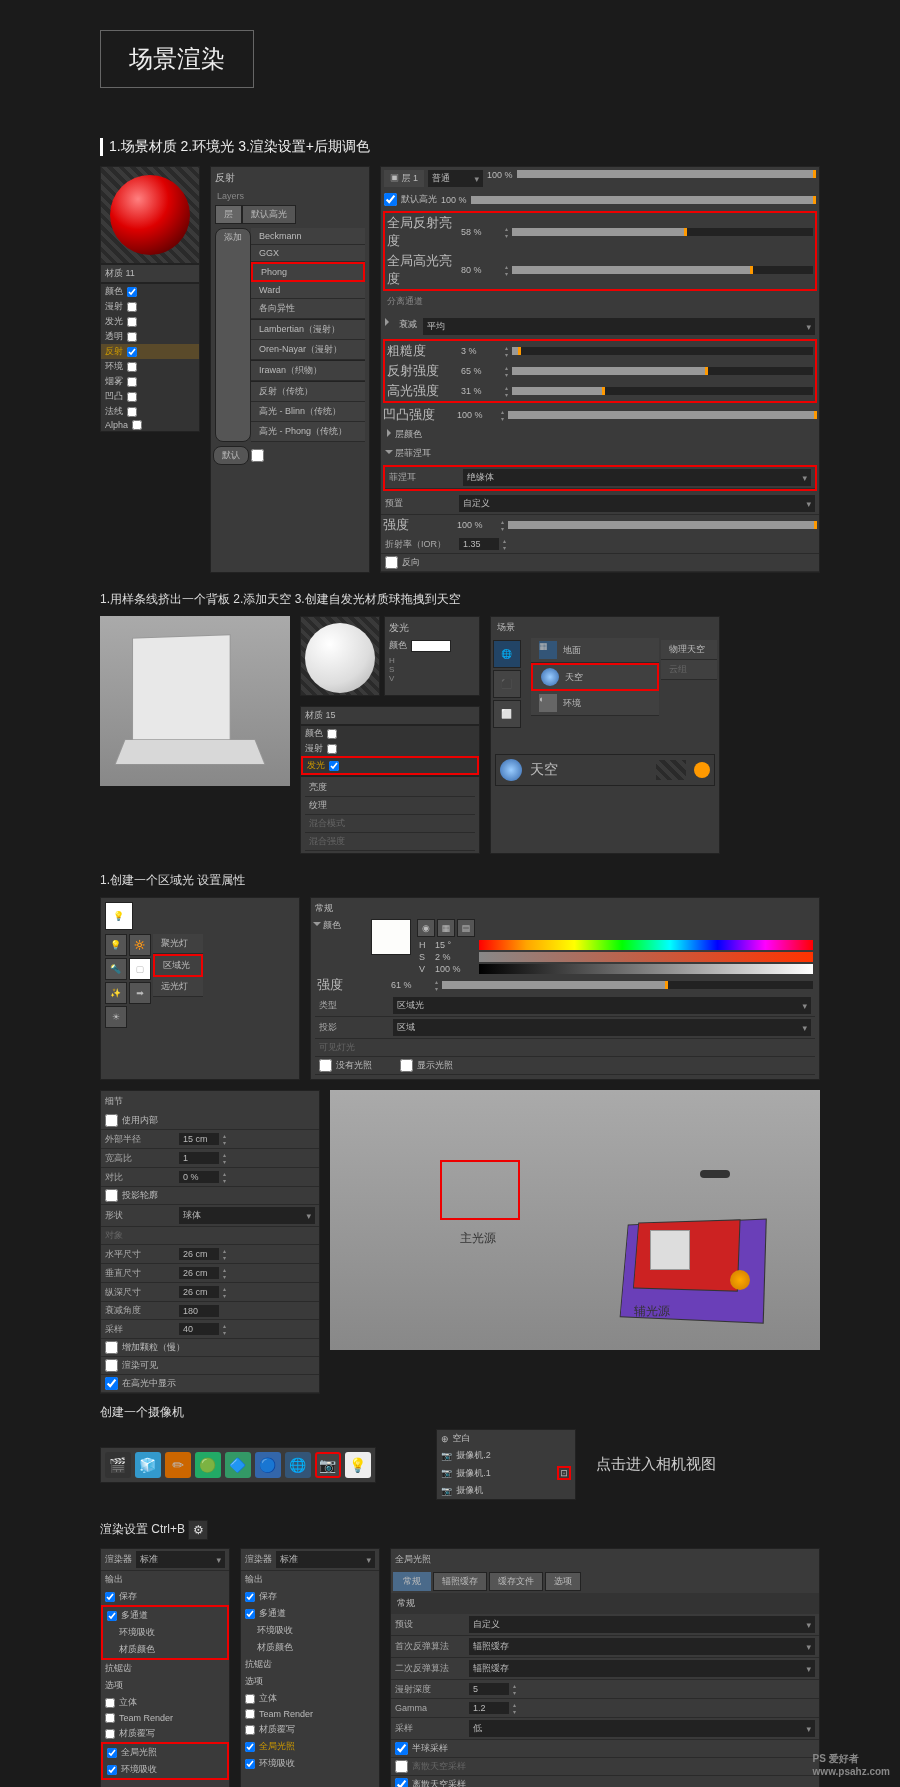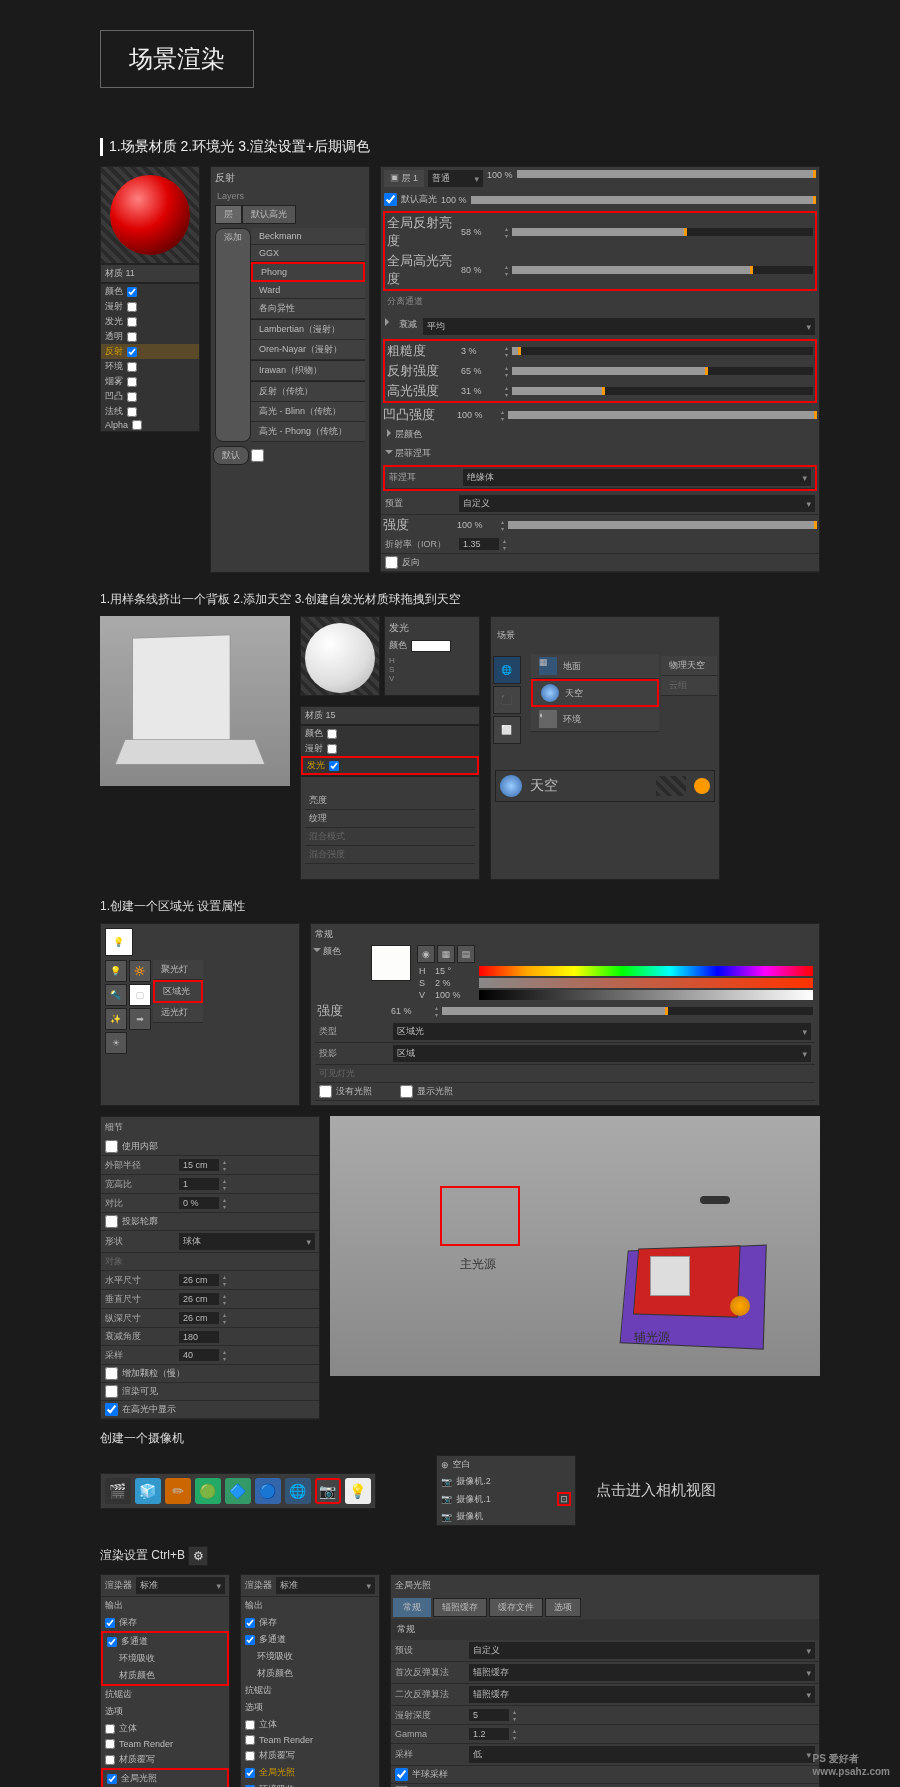--- a/index.html
+++ b/index.html
@@ -302,38 +302,38 @@
           </div>
         <div class="chk">
             <span>漫射</span>
             <input type="checkbox" style="">
           </div>
         <div class="chk redbox">
             <span class="gold">发光</span>
             <input type="checkbox" checked="" style="">
           </div>
       </div>
-      <div class="panel" style="padding:15px 4px">
+      <div class="panel" style="padding:2px 4px">
         <div class="prop-row">
             <span>亮度</span>
           </div>
         <div class="prop-row">
             <span>纹理</span>
           </div>
         <div class="prop-row" style="color:#666">
             <span>混合模式</span>
           </div>
         <div class="prop-row" style="color:#666">
             <span>混合强度</span>
           </div>
       </div>
     </div>
 
     <div class="panel" style="width:230px">
-      <div style="padding:12px 6px">场景</div>
+      <div style="padding:4px 6px">场景</div>
       <div style="display:flex">
         <div style="width:40px;display:flex;flex-direction:column;gap:2px;padding:2px">
           <div class="icon-sq" style="background:#246">🌐</div>
           <div class="icon-sq" style="background:#444">⬛</div>
           <div class="icon-sq" style="background:#444">⬜</div>
         </div>
         <div style="flex:1">
           <div class="menu-item" style="display:flex;gap:6px;align-items:center">
               <span style="width:18px;height:18px;background:#357;display:inline-block">▦</span>
               <span>地面</span>

